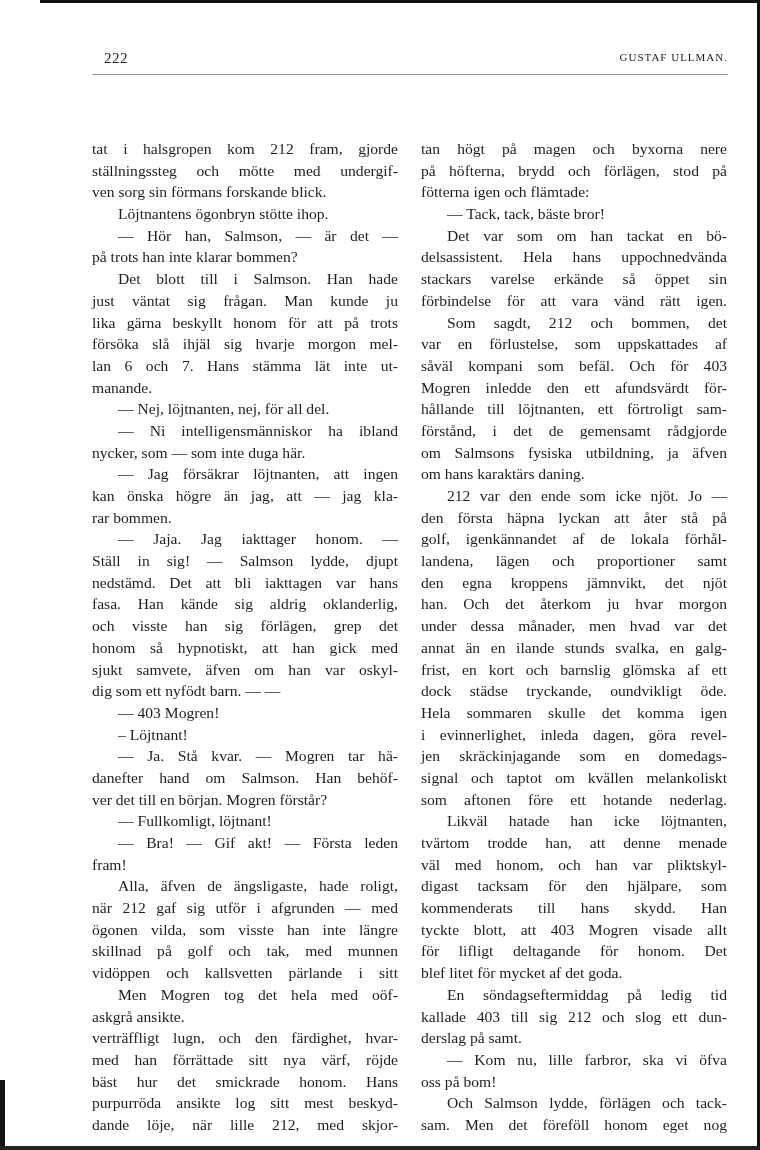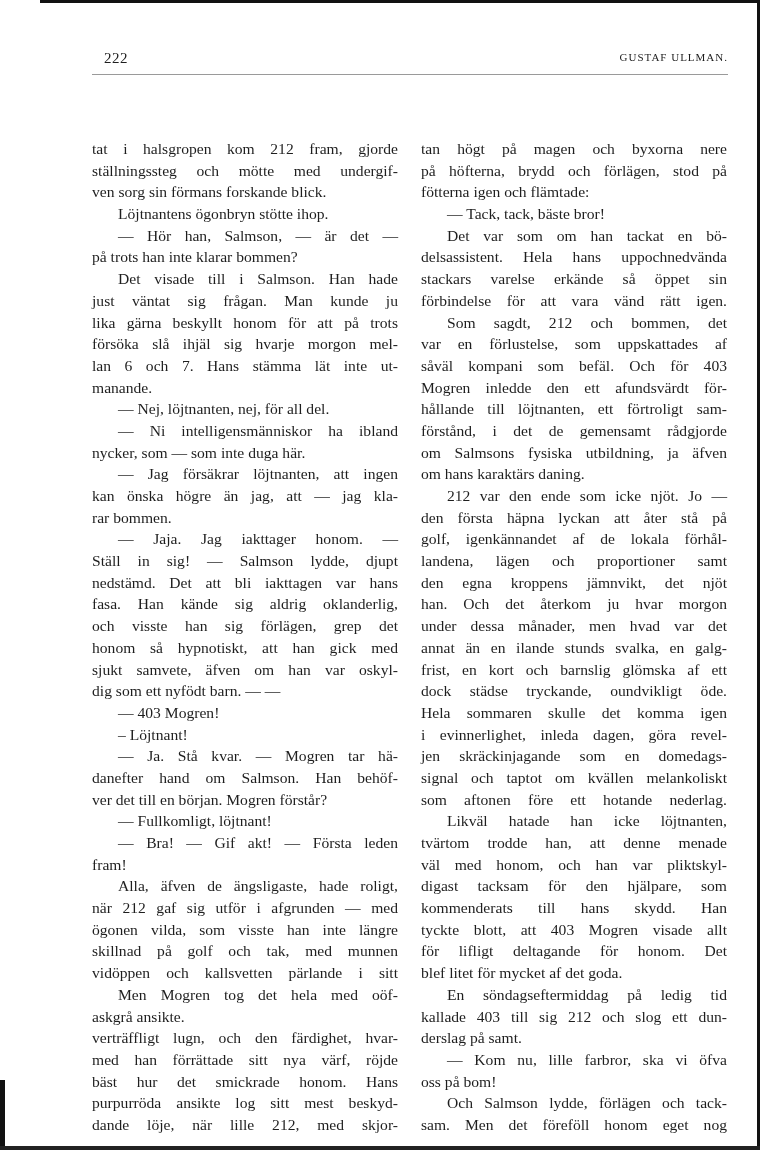--- a/index.html
+++ b/index.html
@@ -53,21 +53,21 @@
 </div>
 <div class="head-rule"></div>
 
 <div class="column col-left" id="col-0">
     <span class="line">tat i halsgropen kom 212 fram, gjorde</span>
     <span class="line">ställningssteg och mötte med undergif-</span>
     <span class="line last">ven sorg sin förmans forskande blick.</span>
     <span class="line indent last">Löjtnantens ögonbryn stötte ihop.</span>
     <span class="line indent">— Hör han, Salmson, — är det —</span>
     <span class="line last">på trots han inte klarar bommen?</span>
-    <span class="line indent">Det visade till i Salmson. Han hade</span>
+    <span class="line indent">Det blott till i Salmson. Han hade</span>
     <span class="line">just väntat sig frågan. Man kunde ju</span>
     <span class="line">lika gärna beskyllt honom för att på trots</span>
     <span class="line">försöka slå ihjäl sig hvarje morgon mel-</span>
     <span class="line">lan 6 och 7. Hans stämma lät inte ut-</span>
     <span class="line last">manande.</span>
     <span class="line indent last">— Nej, löjtnanten, nej, för all del.</span>
     <span class="line indent">— Ni intelligensmänniskor ha ibland</span>
     <span class="line last">nycker, som — som inte duga här.</span>
     <span class="line indent">— Jag försäkrar löjtnanten, att ingen</span>
     <span class="line">kan önska högre än jag, att — jag kla-</span>

